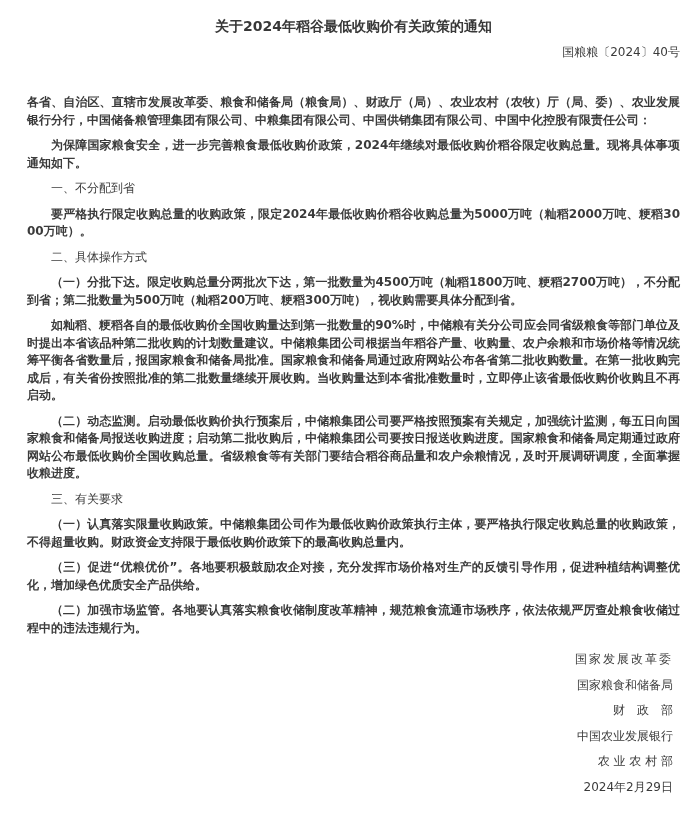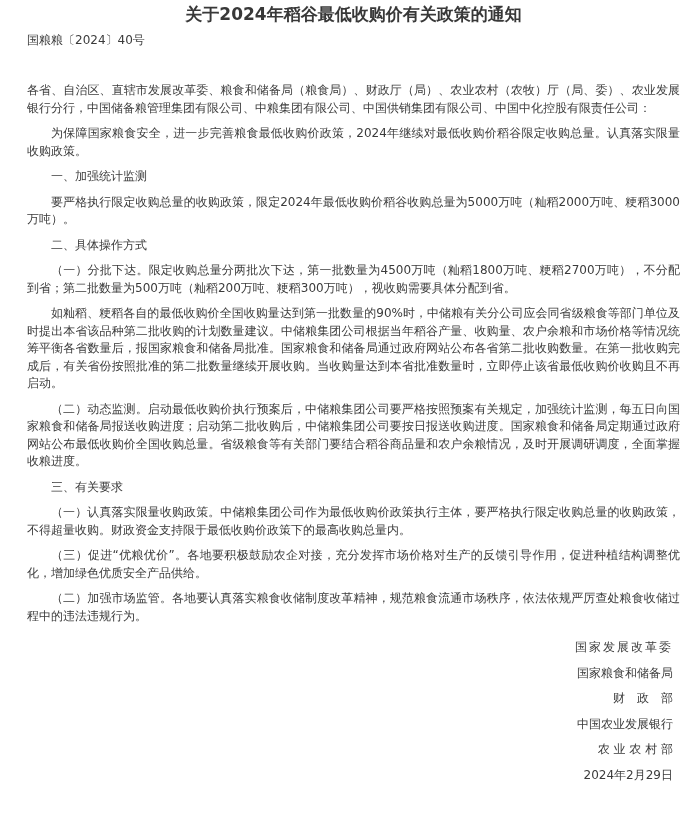--- a/index.html
+++ b/index.html
@@ -13,35 +13,36 @@
     overflow: hidden;
     font-family: "DejaVu Sans", "Liberation Sans", sans-serif;
     color: #3b3b3b;
   }
   .doc {
     padding: 6px 16px 0 27px;
     font-size: 12px;
     line-height: 17.5px;
   }
   .doc-title {
-    font-size: 17px;
+    font-size: 14px;
     font-weight: bold;
     text-align: center;
-    margin: 0 0 8px 0;
+    margin: 12px 0 8px 0;
     color: #383838;
   }
   .doc-number {
-    text-align: left;
+    text-align: right;
     margin: 0 0 33px 0;
   }
   p.para {
     margin: 0 0 8px 0;
     text-indent: 2em;
     text-align: justify;
     word-break: break-all;
+    font-weight: bold;
   }
   p.para.no-indent {
     text-indent: 0;
   }
   p.heading {
     margin: 0 0 8px 0;
     text-indent: 2em;
   }
   .signature-block {
     margin-top: 14px;
@@ -60,23 +61,23 @@
 <body>
 
 <div class="doc">
 
   <h1 class="doc-title">关于2024年稻谷最低收购价有关政策的通知</h1>
 
   <div class="doc-number">国粮粮〔2024〕40号</div>
 
   <p class="para no-indent">各省、自治区、直辖市发展改革委、粮食和储备局（粮食局）、财政厅（局）、农业农村（农牧）厅（局、委）、农业发展银行分行，中国储备粮管理集团有限公司、中粮集团有限公司、中国供销集团有限公司、中国中化控股有限责任公司：</p>
 
-  <p class="para">为保障国家粮食安全，进一步完善粮食最低收购价政策，2024年继续对最低收购价稻谷限定收购总量。认真落实限量收购政策。</p>
+  <p class="para">为保障国家粮食安全，进一步完善粮食最低收购价政策，2024年继续对最低收购价稻谷限定收购总量。现将具体事项通知如下。</p>
 
-  <p class="heading">一、加强统计监测</p>
+  <p class="heading">一、不分配到省</p>
   <p class="para">要严格执行限定收购总量的收购政策，限定2024年最低收购价稻谷收购总量为5000万吨（籼稻2000万吨、粳稻3000万吨）。</p>
 
   <p class="heading">二、具体操作方式</p>
   <p class="para">（一）分批下达。限定收购总量分两批次下达，第一批数量为4500万吨（籼稻1800万吨、粳稻2700万吨），不分配到省；第二批数量为500万吨（籼稻200万吨、粳稻300万吨），视收购需要具体分配到省。</p>
   <p class="para">如籼稻、粳稻各自的最低收购价全国收购量达到第一批数量的90%时，中储粮有关分公司应会同省级粮食等部门单位及时提出本省该品种第二批收购的计划数量建议。中储粮集团公司根据当年稻谷产量、收购量、农户余粮和市场价格等情况统筹平衡各省数量后，报国家粮食和储备局批准。国家粮食和储备局通过政府网站公布各省第二批收购数量。在第一批收购完成后，有关省份按照批准的第二批数量继续开展收购。当收购量达到本省批准数量时，立即停止该省最低收购价收购且不再启动。</p>
   <p class="para">（二）动态监测。启动最低收购价执行预案后，中储粮集团公司要严格按照预案有关规定，加强统计监测，每五日向国家粮食和储备局报送收购进度；启动第二批收购后，中储粮集团公司要按日报送收购进度。国家粮食和储备局定期通过政府网站公布最低收购价全国收购总量。省级粮食等有关部门要结合稻谷商品量和农户余粮情况，及时开展调研调度，全面掌握收粮进度。</p>
 
   <p class="heading">三、有关要求</p>
   <p class="para">（一）认真落实限量收购政策。中储粮集团公司作为最低收购价政策执行主体，要严格执行限定收购总量的收购政策，不得超量收购。财政资金支持限于最低收购价政策下的最高收购总量内。</p>
   <p class="para">（三）促进“优粮优价”。各地要积极鼓励农企对接，充分发挥市场价格对生产的反馈引导作用，促进种植结构调整优化，增加绿色优质安全产品供给。</p>

